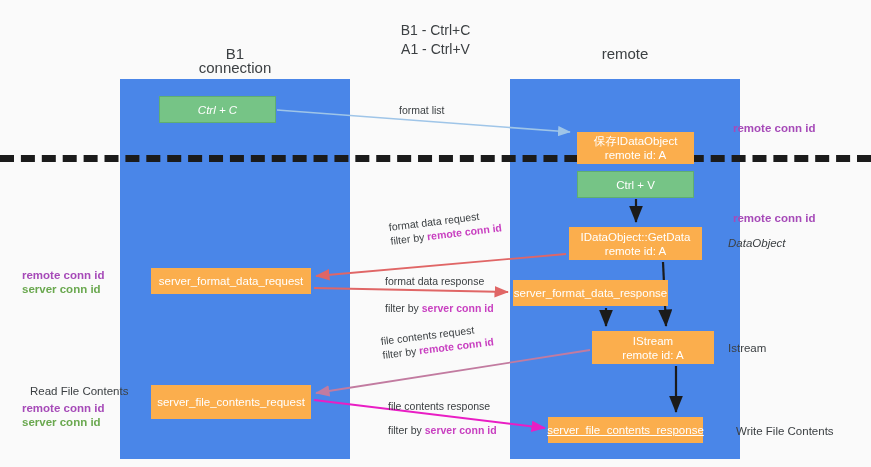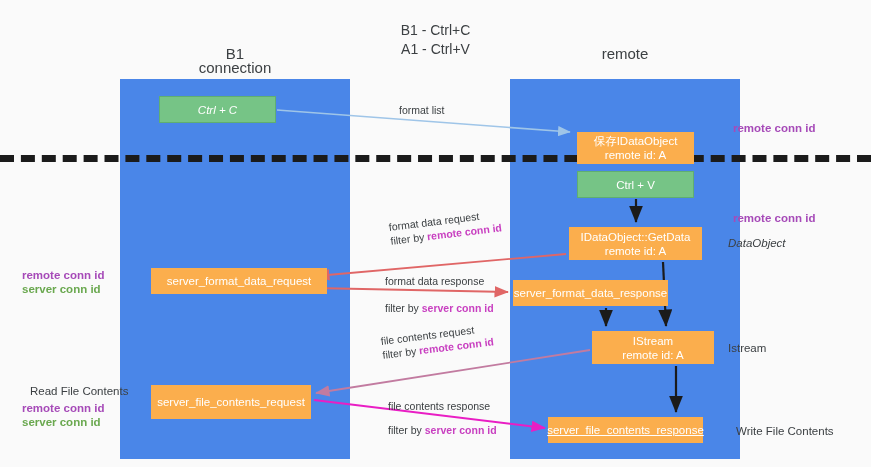--- a/index.html
+++ b/index.html
@@ -49,21 +49,21 @@
     z-index:6;
   }
   .node.green{background:#76c486;border:1px solid #5fae71;}
   .node.orange{background:#fbae4d;}
   .node .l2{font-size:11.5px;}
 
   #n-ctrlc{left:159px;top:96px;width:117px;height:27px;font-style:italic;}
   #n-saveido{left:577px;top:108px;width:117px;height:32px;margin-top:24px;}
   #n-ctrlv{left:577px;top:171px;width:117px;height:27px;}
   #n-getdata{left:569px;top:227px;width:133px;height:33px;}
-  #n-sfdreq{left:151px;top:268px;width:176px;height:26px;}
+  #n-sfdreq{left:151px;top:268px;width:160px;height:26px;}
   #n-sfdres{left:513px;top:280px;width:155px;height:26px;}
   #n-istream{left:592px;top:331px;width:122px;height:33px;}
   #n-sfcreq{left:151px;top:385px;width:160px;height:34px;}
   #n-sfcres{left:548px;top:417px;width:155px;height:26px;text-decoration:underline;}
 
   
   .side{font-size:11.5px;color:#3c4043;line-height:14px;}
   .purple{color:#a64ab8;font-weight:bold;}
   .purple2{color:#c83fc0;font-weight:bold;}
   .greenid{color:#6aa84f;font-weight:bold;}

